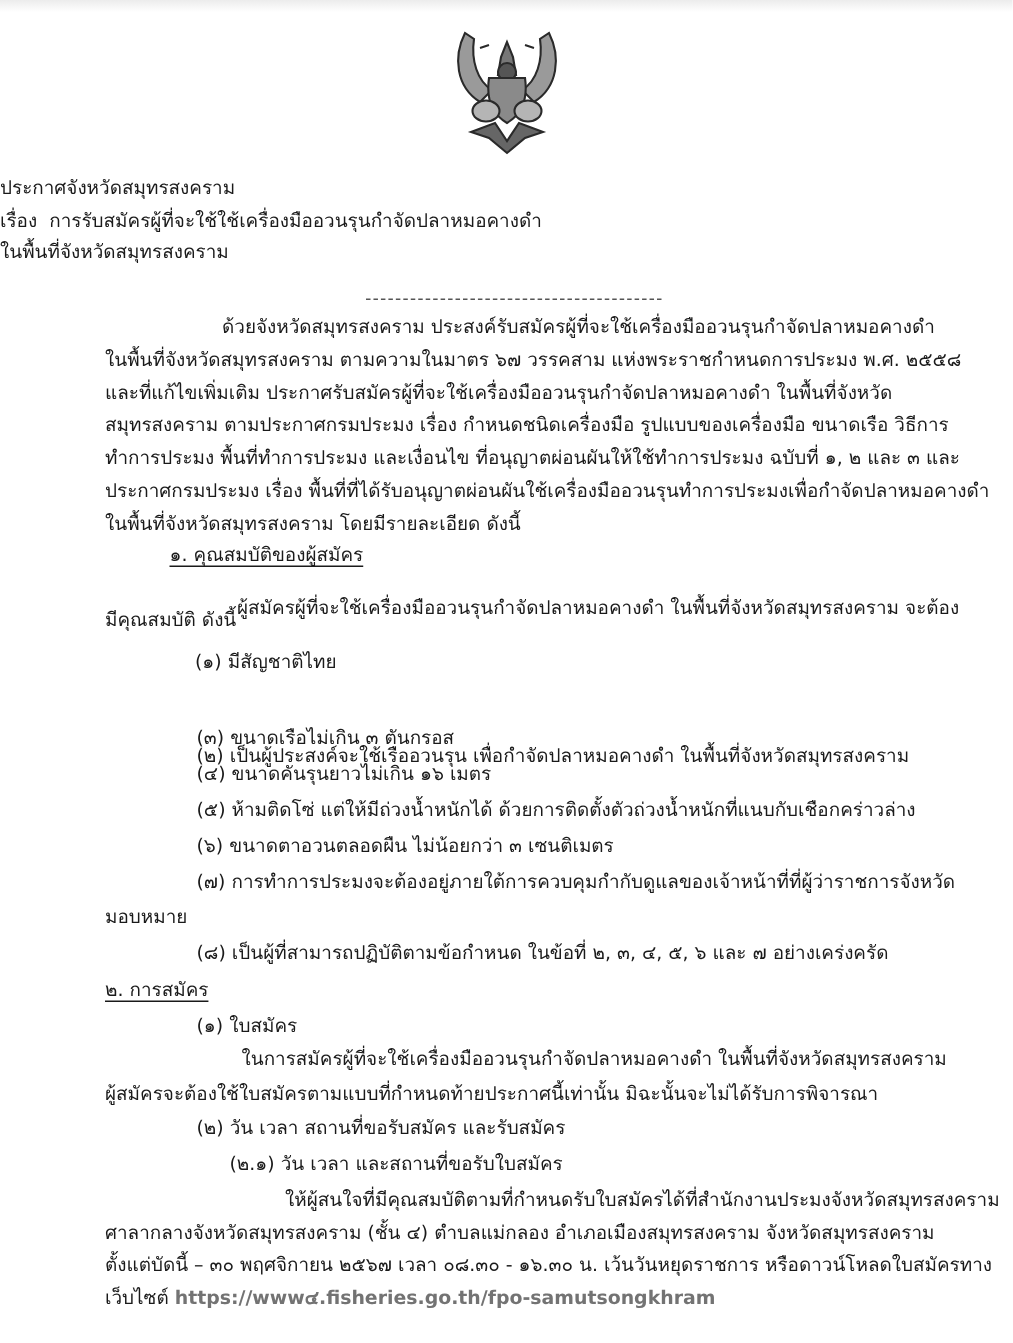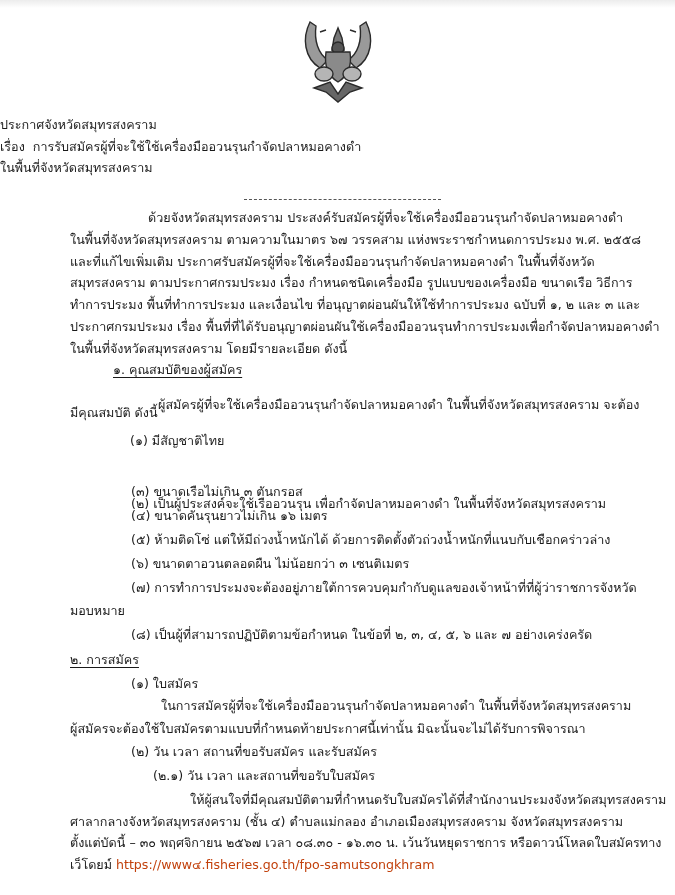--- a/index.html
+++ b/index.html
@@ -17,21 +17,21 @@
   .line {
     position: absolute; white-space: nowrap;
     font-size: 12.6px; line-height: 20px; height: 20px;
   }
   .center { left: 0; width: 611px; text-align: left; }
   .u { text-decoration: underline; text-underline-offset: 3px; }
   .dashes {
     position: absolute; left: 244px; top: 199px; width: 197px; height: 0;
     border-top: 1.5px dashed #555;
   }
-  .link { color: #c2410c; text-decoration: none; }
+  .link { color: #737373; text-decoration: none; font-weight: bold; }
 </style>
 </head>
 <body>
 
 <div class="topshade"></div>
 
 <svg class="emblem" viewBox="0 0 80 95">
   <g fill="none" stroke="#2a2a2a" stroke-width="1.4">
     <path d="M12 12 C4 28 6 48 22 58 L30 50 C20 44 16 30 18 16 Z" fill="#9a9a9a"></path>
     <path d="M68 12 C76 28 74 48 58 58 L50 50 C60 44 64 30 62 16 Z" fill="#9a9a9a"></path>
@@ -77,15 +77,15 @@
 <div class="line u" style="left:70px; top:650px;">๒. การสมัคร</div>
 <div class="line" style="left:131px; top:674px;">(๑) ใบสมัคร</div>
 <div class="line" style="left:161px; top:696px;">ในการสมัครผู้ที่จะใช้เครื่องมืออวนรุนกำจัดปลาหมอคางดำ ในพื้นที่จังหวัดสมุทรสงคราม</div>
 <div class="line" style="left:70px; top:719px;">ผู้สมัครจะต้องใช้ใบสมัครตามแบบที่กำหนดท้ายประกาศนี้เท่านั้น มิฉะนั้นจะไม่ได้รับการพิจารณา</div>
 <div class="line" style="left:131px; top:742px;">(๒) วัน เวลา สถานที่ขอรับสมัคร และรับสมัคร</div>
 <div class="line" style="left:153px; top:766px;">(๒.๑) วัน เวลา และสถานที่ขอรับใบสมัคร</div>
 <div class="line" style="left:190px; top:790px;">ให้ผู้สนใจที่มีคุณสมบัติตามที่กำหนดรับใบสมัครได้ที่สำนักงานประมงจังหวัดสมุทรสงคราม</div>
 <div class="line" style="left:70px; top:812px;">ศาลากลางจังหวัดสมุทรสงคราม (ชั้น ๔) ตำบลแม่กลอง อำเภอเมืองสมุทรสงคราม จังหวัดสมุทรสงคราม</div>
 <div class="line" style="left:70px; top:833px;">ตั้งแต่บัดนี้ – ๓๐ พฤศจิกายน ๒๕๖๗ เวลา ๐๘.๓๐ - ๑๖.๓๐ น. เว้นวันหยุดราชการ หรือดาวน์โหลดใบสมัครทาง</div>
 <div class="line" style="left:70px; top:855px;">
-  <span>เว็โดยม์</span>
+  <span>เว็บไซต์</span>
   <a class="link">https://www๔.fisheries.go.th/fpo-samutsongkhram</a>
 </div>
 
 </body></html>

